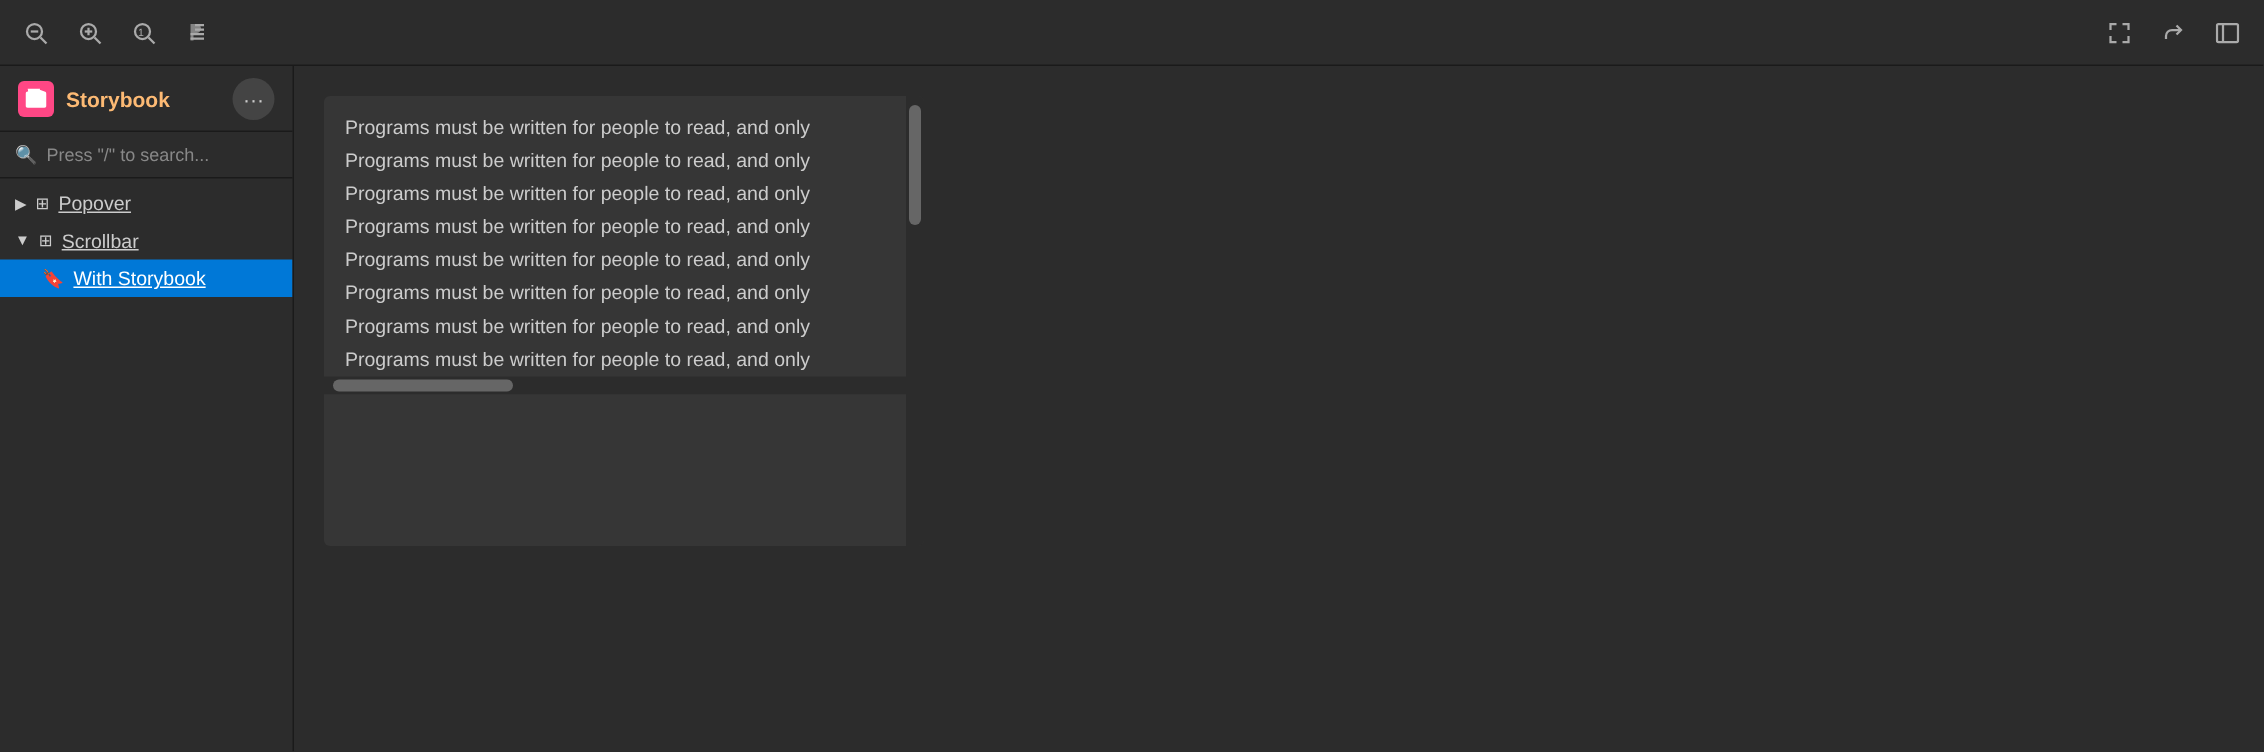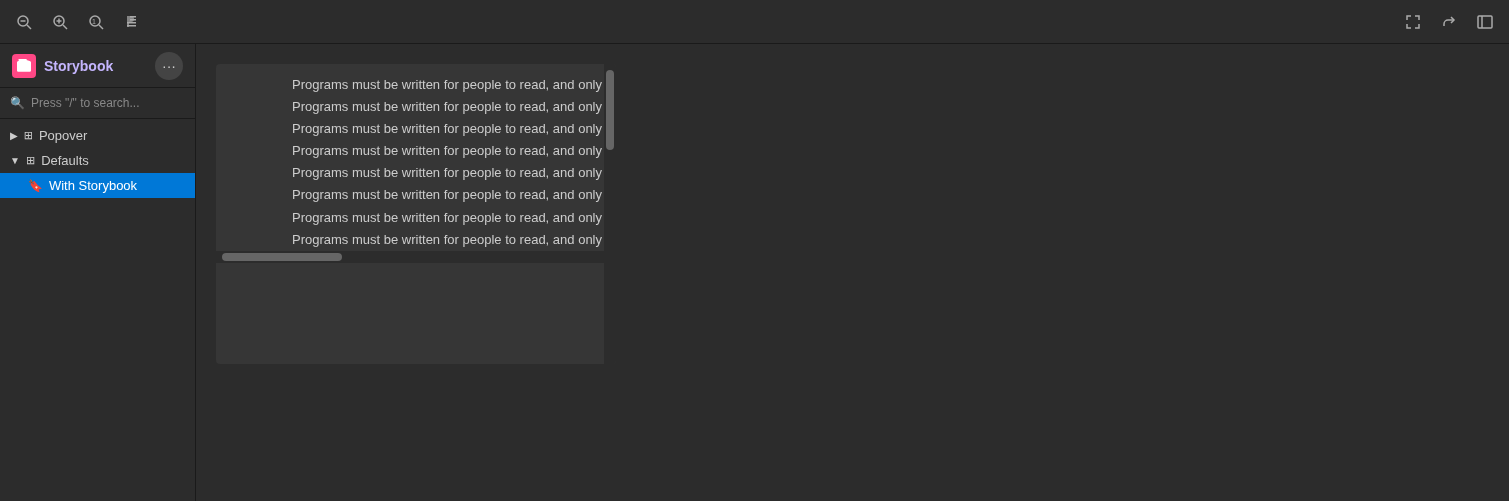--- a/index.html
+++ b/index.html
@@ -87,21 +87,21 @@
       display: flex;
       align-items: center;
       justify-content: center;
       color: white;
       font-size: 12px;
       font-weight: bold;
       flex-shrink: 0;
     }
 
     .storybook-title {
-      color: #c4b5fd;
+      color: #fdba74;
       font-size: 14px;
       font-weight: 600;
       flex: 1;
     }
 
     .more-btn {
       width: 28px;
       height: 28px;
       border-radius: 50%;
       background: #444;
@@ -156,20 +156,21 @@
     .nav-item .chevron {
       font-size: 10px;
     }
 
     .nav-item .icon {
       font-size: 11px;
     }
 
     .nav-item-label {
       flex: 1;
+      text-decoration: underline;
     }
 
     .nav-bookmark {
       color: #4fc3f7;
       font-size: 12px;
     }
 
     
     .content-area {
       flex: 1;
@@ -243,21 +244,20 @@
       height: 8px;
       background: #666;
       border-radius: 4px;
       margin-left: 4px;
     }
 
     .demo-box-inner {
       position: relative;
       width: 100%;
       height: 100%;
-      text-align: right;
     }
   </style>
 </head>
 <body>
 
 <div class="toolbar">
   <div class="toolbar-left">
     <button class="toolbar-icon-btn" title="Zoom out">
       <svg width="16" height="16" viewBox="0 0 16 16" fill="currentColor">
         <circle cx="7" cy="7" r="5" fill="none" stroke="currentColor" stroke-width="1.5"></circle>
@@ -338,21 +338,21 @@
 
       <div class="nav-item">
         <span class="chevron">▶</span>
         <span class="icon">⊞</span>
         <span class="nav-item-label">Popover</span>
       </div>
 
       <div class="nav-item">
         <span class="chevron">▼</span>
         <span class="icon">⊞</span>
-        <span class="nav-item-label">Defaults</span>
+        <span class="nav-item-label">Scrollbar</span>
       </div>
 
       <div class="nav-item active" style="padding-left: 28px;">
         <span class="nav-bookmark">🔖</span>
         <span class="nav-item-label">With Storybook</span>
       </div>
 
     </nav>
   </div>
 

